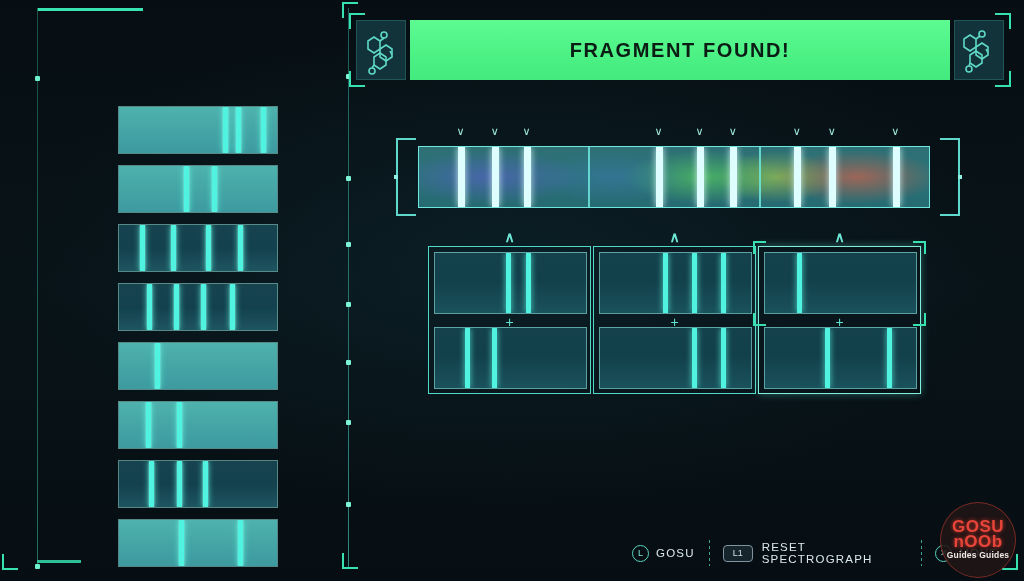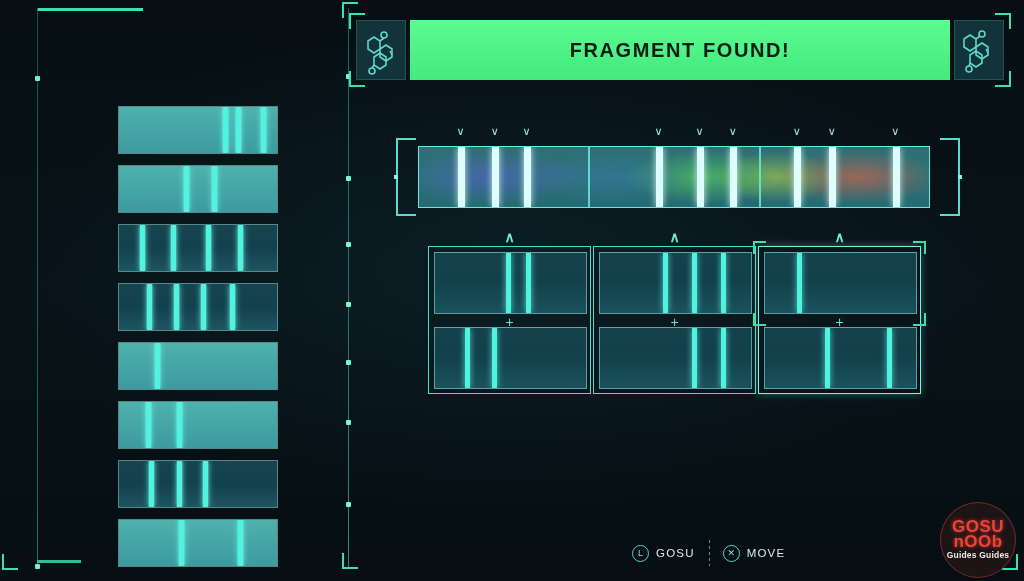--- a/index.html
+++ b/index.html
@@ -377,20 +377,24 @@
 
   </div>
 
   <div id="bottom-strip">
     <div id="hints">
         <div class="hint">
           <div class="glyph-circle">L</div>
           <span class="hint-label">GOSU</span>
         </div>
         <div class="hint">
+          <div class="glyph-pad">L1</div>
+          <span class="hint-label">RESET SPECTROGRAPH</span>
+        </div>
+        <div class="hint">
           <div class="glyph-circle">✕</div>
           <span class="hint-label">MOVE</span>
         </div>
       </div>
     <div class="corner bl" style="left:-6px; bottom:-2px"></div>
     <div class="corner br" style="right:-6px; bottom:-2px"></div>
   </div>
 
   <div id="watermark">
     <div class="w1">GOSU</div>

